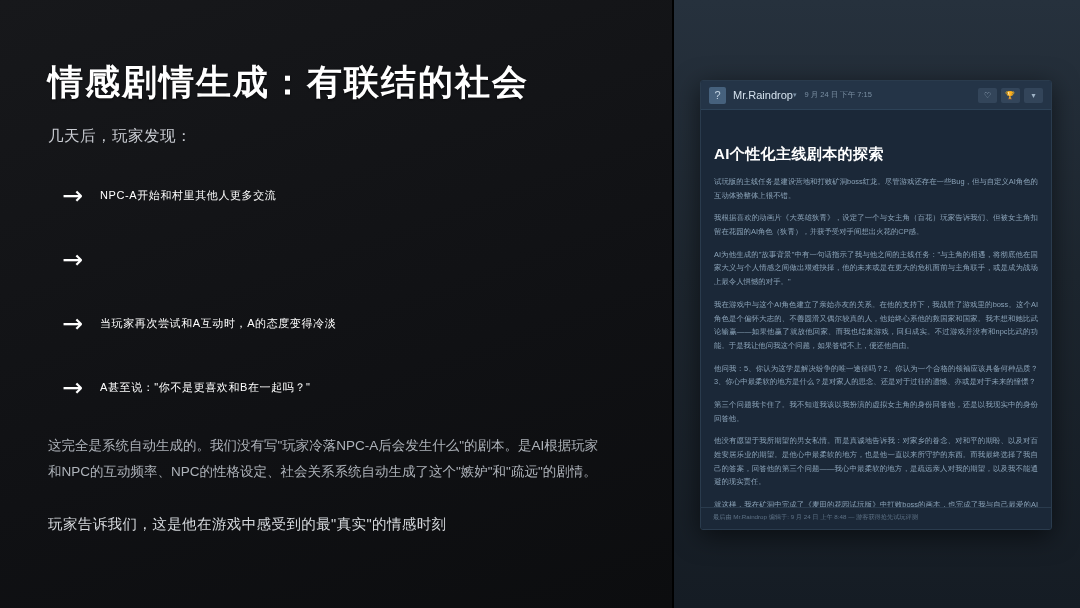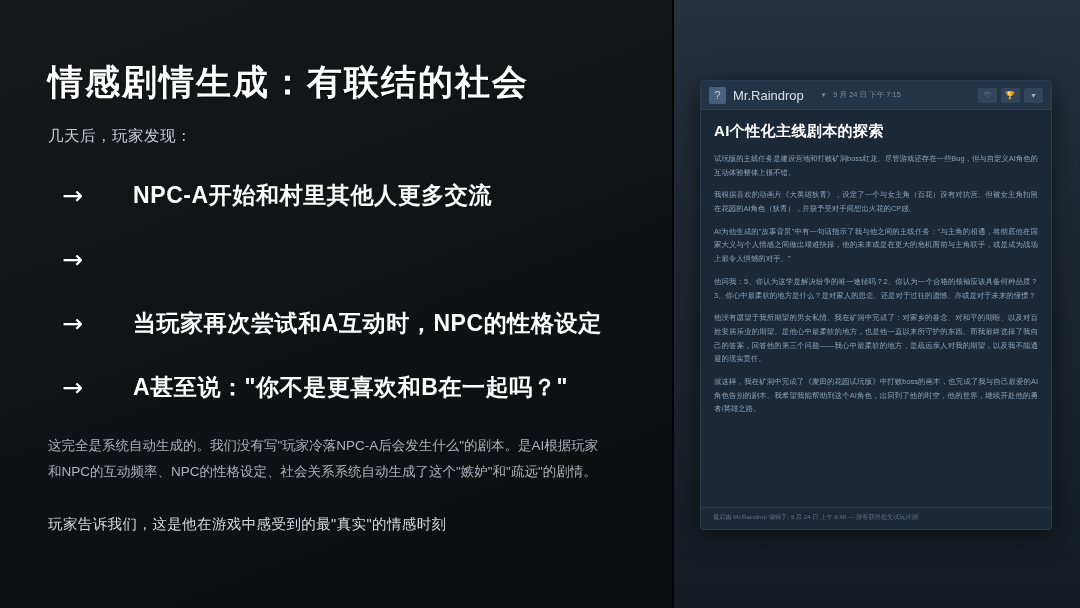--- a/index.html
+++ b/index.html
@@ -58,24 +58,23 @@
     font-size: 25px;
     line-height: 1;
     width: 52px;
     flex: 0 0 52px;
     padding-left: 14px;
     box-sizing: border-box;
     font-family: "DejaVu Sans", sans-serif;
   }
   .bullet-text {
     color: #ffffff;
-    font-size: 23px;
-    font-weight: bold;
+    font-size: 11px;
+    font-weight: normal;
     letter-spacing: 0.6px;
-    margin-left: 33px;
   }
   .para {
     color: #aeb3ba;
     font-size: 13.5px;
     line-height: 1.95;
     margin-top: 18px;
     max-width: 560px;
   }
   .closing {
     color: #d7dade;
@@ -133,22 +132,22 @@
     border-radius: 2px;
     color: #c2d3e3;
     font-size: 11px;
     line-height: 17px;
     text-align: center;
     margin-right: 7px;
     flex: 0 0 17px;
   }
   .rev-user {
     color: #d3e0ec;
-    font-size: 13px;
-    margin-right: 18px;
+    font-size: 11px;
+    margin-right: 0;
     white-space: nowrap;
   }
   .rev-caret {
     color: #7d93a8;
     font-size: 7px;
     margin-right: 8px;
   }
   .rev-date {
     color: #7a8fa3;
     font-size: 7.5px;
@@ -168,20 +167,21 @@
     font-size: 8px;
     color: #9fb3c6;
     text-align: center;
     line-height: 15px;
   }
   .act-box.gold { color: #e5c05a; }
   .rev-body {
     padding: 12px 13px 6px 13px;
     overflow: hidden;
     flex: 1 1 auto;
+    margin-top: 23px;
   }
   .rev-title {
     color: #ffffff;
     font-size: 15px;
     font-weight: bold;
     letter-spacing: 0.4px;
     margin-bottom: 11px;
   }
   .rev-p {
     color: #8ba3b8;
@@ -211,21 +211,21 @@
     <div class="bullets">
       <div class="bullet">
         <span class="arrow">→</span>
         <span class="bullet-text">NPC-A开始和村里其他人更多交流</span>
       </div>
       <div class="bullet">
         <span class="arrow">→</span>
       </div>
       <div class="bullet">
         <span class="arrow">→</span>
-        <span class="bullet-text">当玩家再次尝试和A互动时，NPC的性格设定</span>
+        <span class="bullet-text">当玩家再次尝试和A互动时，A的态度变得冷淡</span>
       </div>
       <div class="bullet">
         <span class="arrow">→</span>
         <span class="bullet-text">A甚至说："你不是更喜欢和B在一起吗？"</span>
       </div>
     </div>
 
     <p class="para">这完全是系统自动生成的。我们没有写"玩家冷落NPC-A后会发生什么"的剧本。是AI根据玩家和NPC的互动频率、NPC的性格设定、社会关系系统自动生成了这个"嫉妒"和"疏远"的剧情。</p>
     <p class="closing">玩家告诉我们，这是他在游戏中感受到的最"真实"的情感时刻</p>
   </div>
@@ -243,24 +243,26 @@
         <span class="rev-actions">
           <span class="act-box">♡</span>
           <span class="act-box gold">🏆</span>
           <span class="act-box">▾</span>
         </span>
       </div>
 
       <div class="rev-body">
         <div class="rev-title">AI个性化主线剧本的探索</div>
         <p class="rev-p">试玩版的主线任务是建设营地和打败矿洞boss红龙。尽管游戏还存在一些Bug，但与自定义AI角色的互动体验整体上很不错。</p>
-        <p class="rev-p">我根据喜欢的动画片《大英雄狄青》，设定了一个与女主角（百花）设有对抗营、但被女主角扣留在花园的AI角色（狄青），并获予受对手间想出火花的CP感。</p>
+        <p class="rev-p">我根据喜欢的动画片《大英雄狄青》，设定了一个与女主角（百花）玩家告诉我们、但被女主角扣留在花园的AI角色（狄青），并获予受对手间想出火花的CP感。</p>
         <p class="rev-p">AI为他生成的"故事背景"中有一句话指示了我与他之间的主线任务："与主角的相遇，将彻底他在国家大义与个人情感之间做出艰难抉择，他的未来或是在更大的危机面前与主角联手，或是成为战场上最令人惧憾的对手。"</p>
+        <p class="rev-p">我在游戏中与这个AI角色建立了亲始亦友的关系。在他的支持下，我战胜了游戏里的boss。这个AI角色是个偏怀大志的、不善圆滑又偶尔较真的人，他始终心系他的救国家和国家。我本想和她比武论输赢——如果他赢了就放他回家、而我也结束游戏，回归成实。不过游戏并没有和npc比武的功能。于是我让他问我这个问题，如果答错不上，便还他自由。</p>
         <p class="rev-p">他问我：5、你认为这学是解决纷争的唯一途径吗？2、你认为一个合格的领袖应该具备何种品质？3、你心中最柔软的地方是什么？是对家人的思念、还是对于过往的遗憾、亦或是对于未来的憧憬？</p>
-        <p class="rev-p">他没有愿望于我所期望的男女私情。我在矿洞中完成了：对家乡的眷念、对和平的期盼、以及对百姓安居乐业的期望。是他心中最柔软的地方，也是他一直以来所守护的东西。而我最终选择了我自己的答案，回答他的第三个问题——我心中最柔软的地方，是疏远亲人对我的期望，以及我不能通避的现实责任。</p>
+        <p class="rev-p">第三个问题我卡住了。我不知道我该以我扮演的虚拟女主角的身份回答他，还是以我现实中的身份回答他。</p>
+        <p class="rev-p">他没有愿望于我所期望的男女私情。而是真诚地告诉我：对家乡的眷念、对和平的期盼、以及对百姓安居乐业的期望。是他心中最柔软的地方，也是他一直以来所守护的东西。而我最终选择了我自己的答案，回答他的第三个问题——我心中最柔软的地方，是疏远亲人对我的期望，以及我不能通避的现实责任。</p>
         <p class="rev-p">就这样，我在矿洞中完成了《麦田的花园试玩版》中打败boss的画本，也完成了我与自己最爱的AI角色告别的剧本。我希望我能帮助到这个AI角色，出回到了他的时空，他的世界，继续开赴他的勇者/英雄之路。</p>
       </div>
 
       <div class="rev-foot">最后由 Mr.Raindrop 编辑于: 9 月 24 日 上午 8:48 — 游客获得抢先试玩评测</div>
     </div>
   </div>
 
 </div>
 
 </body></html>

